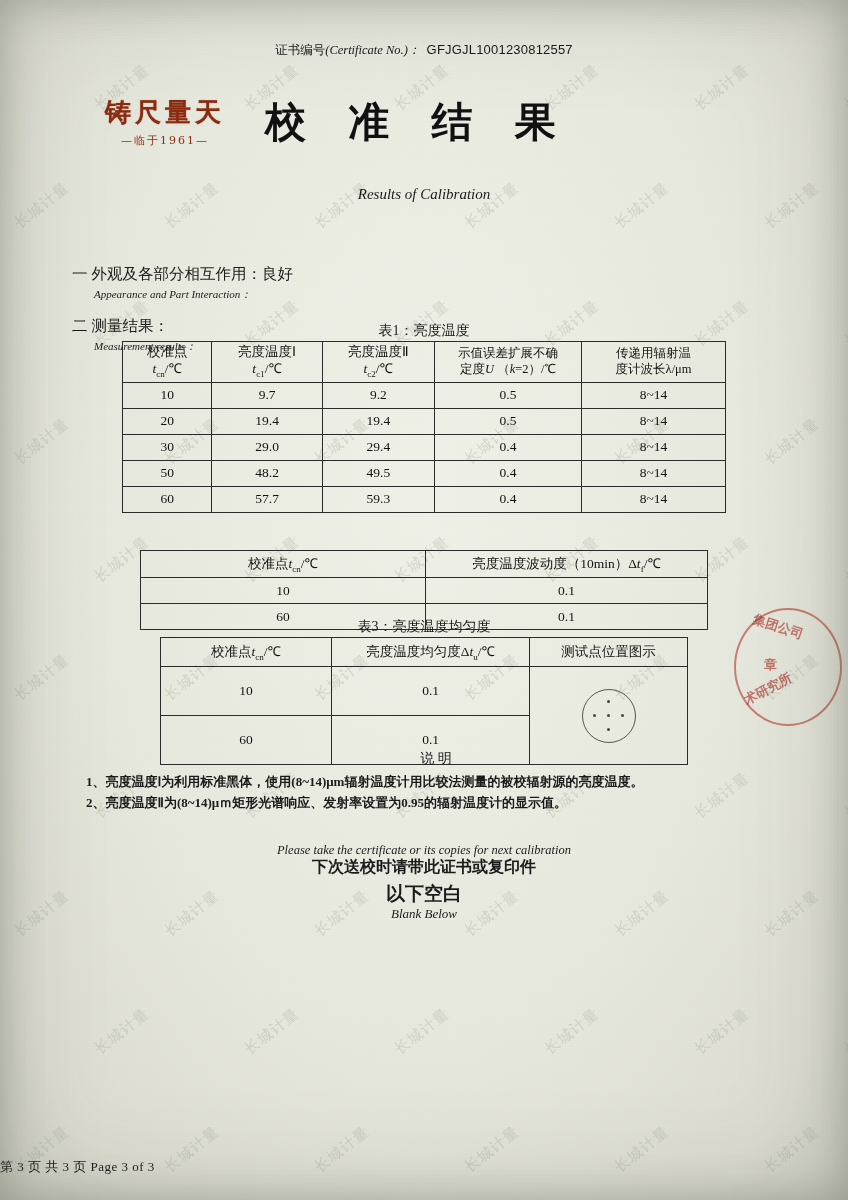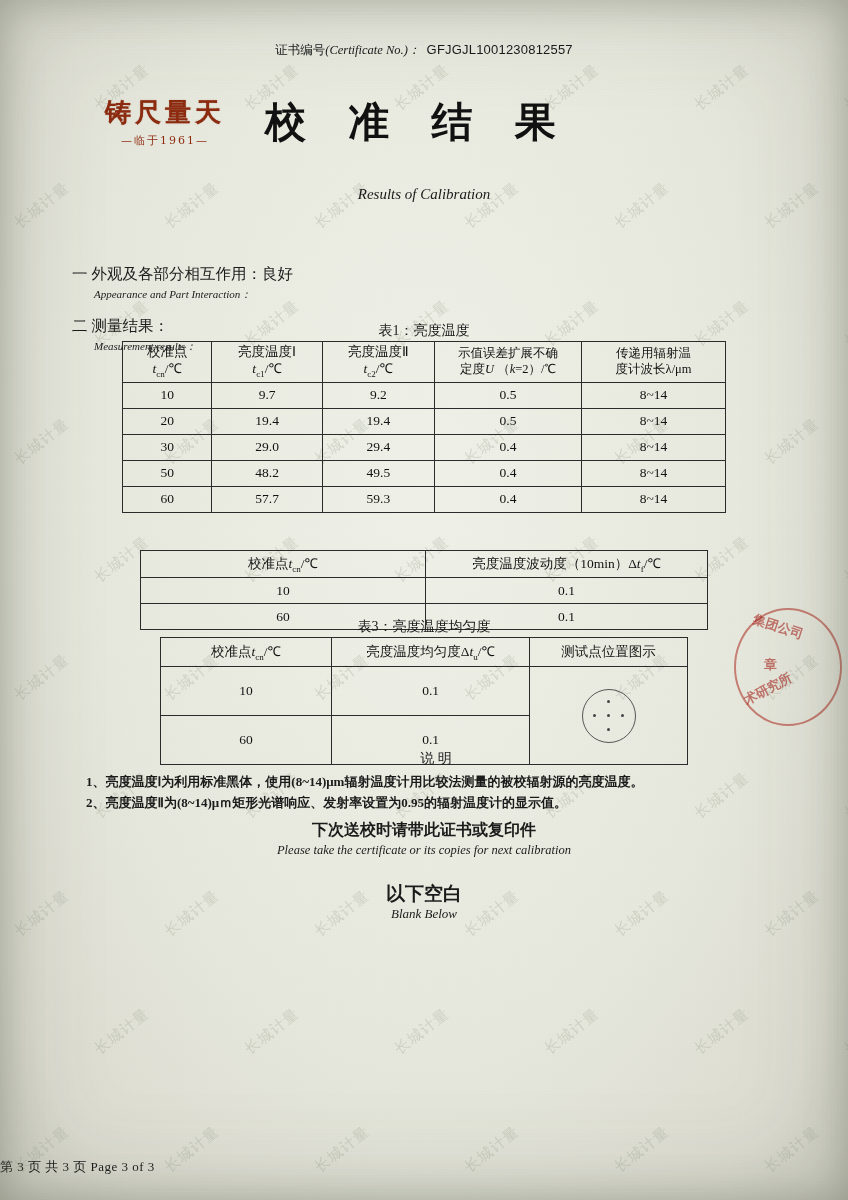--- a/index.html
+++ b/index.html
@@ -110,21 +110,21 @@
   sub{font-size:9px;}
   .ital{font-style:italic;}
 
   .notes{
     position:absolute;left:86px;top:748px;width:700px;font-size:13px;line-height:1.55;
   }
   .notes .nt-title{text-align:center;font-size:14px;margin-bottom:2px;}
   .notes .row{margin-top:1px;font-weight:bold;}
 
   .next{
-    position:absolute;left:0;top:820px;width:848px;text-align:center;
+    position:absolute;left:0;top:857px;width:848px;text-align:center;
     font-size:16px;font-weight:bold;
   }
   .next-en{
     position:absolute;left:0;top:843px;width:848px;text-align:center;
     font-style:italic;font-size:12.5px;
   }
   .blank{
     position:absolute;left:0;top:881px;width:848px;text-align:center;
     font-size:19px;font-weight:bold;
   }

